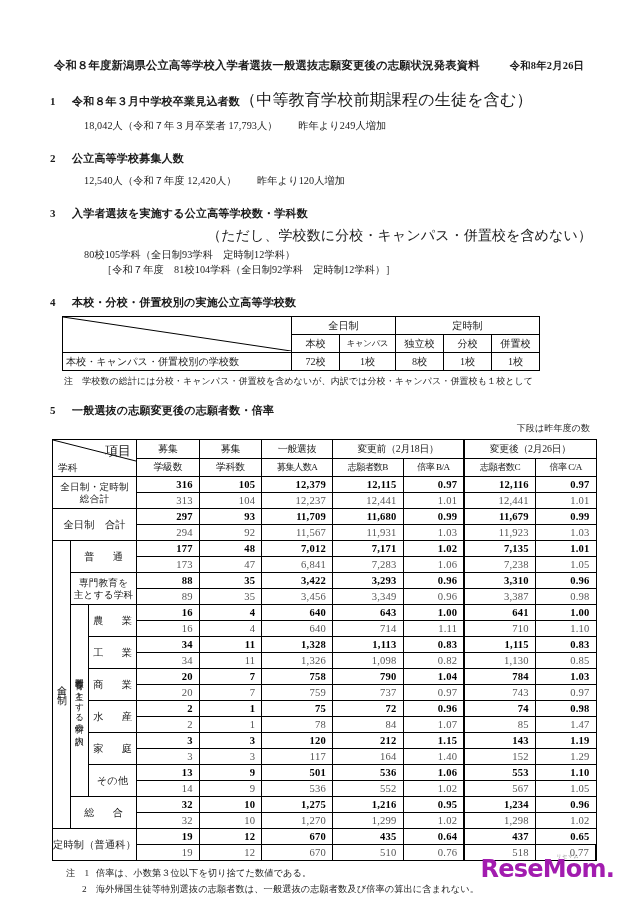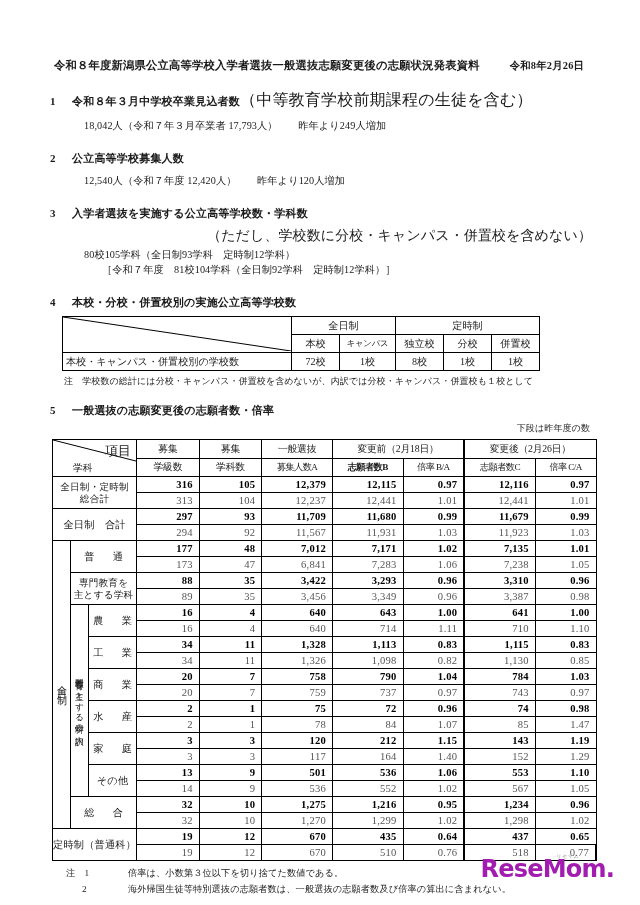--- a/index.html
+++ b/index.html
@@ -126,21 +126,21 @@
     overflow: hidden;
     width: 142px;
     height: 36px;
     padding: 0;
   }
   .t5 .corner svg { position: absolute; inset: 0; display: block; }
   .t5 .corner .lbl-item {
     position: absolute; right: 5px; top: 2px; font-size: 13px;
   }
   .t5 .corner .lbl-sub {
-    position: absolute; left: 20px; bottom: 1px; font-size: 9.8px;
+    position: absolute; left: 5px; bottom: 1px; font-size: 9.8px;
   }
 
   .t5 .num {
     text-align: right;
     padding-right: 6px;
     font-family: "Liberation Serif", serif;
     letter-spacing: 0.2px;
   }
   .t5 .cur { font-weight: bold; color: #000; }
   .t5 .prev { color: #555; font-weight: normal; border-top-style: dashed; }
@@ -172,33 +172,33 @@
 
   
   .t5 .thickL { border-left: 2px solid #000; }
   .t5 .thickR { border-right: 2px solid #000; }
   .t5 .thickT { border-top: 1.6px solid #000; }
   .t5 .thickB { border-bottom: 1.6px solid #000; }
 
   .col-a { width: 62px; }
   .col-b { width: 62px; }
   .col-c { width: 70px; }
-  .col-d { width: 70px; font-weight: bold; }
+  .col-d { width: 70px; }
   .col-e { width: 60px; }
   .col-f { width: 70px; }
   .col-g { width: 60px; }
 
   .t5-notes {
     font-size: 9.2px;
     margin-left: 18px;
     margin-top: 5px;
     line-height: 1.7;
     letter-spacing: 0.1px;
   }
-  .t5-notes .n-row { display: flex; gap: 32px; }
+  .t5-notes .n-row { display: flex; }
   .t5-notes .n-no { width: 16px; flex: none; text-align: left; }
 
   
   .logo {
     position: absolute;
     right: 26px;
     bottom: 24px;
     text-align: left;
     user-select: none;
   }

